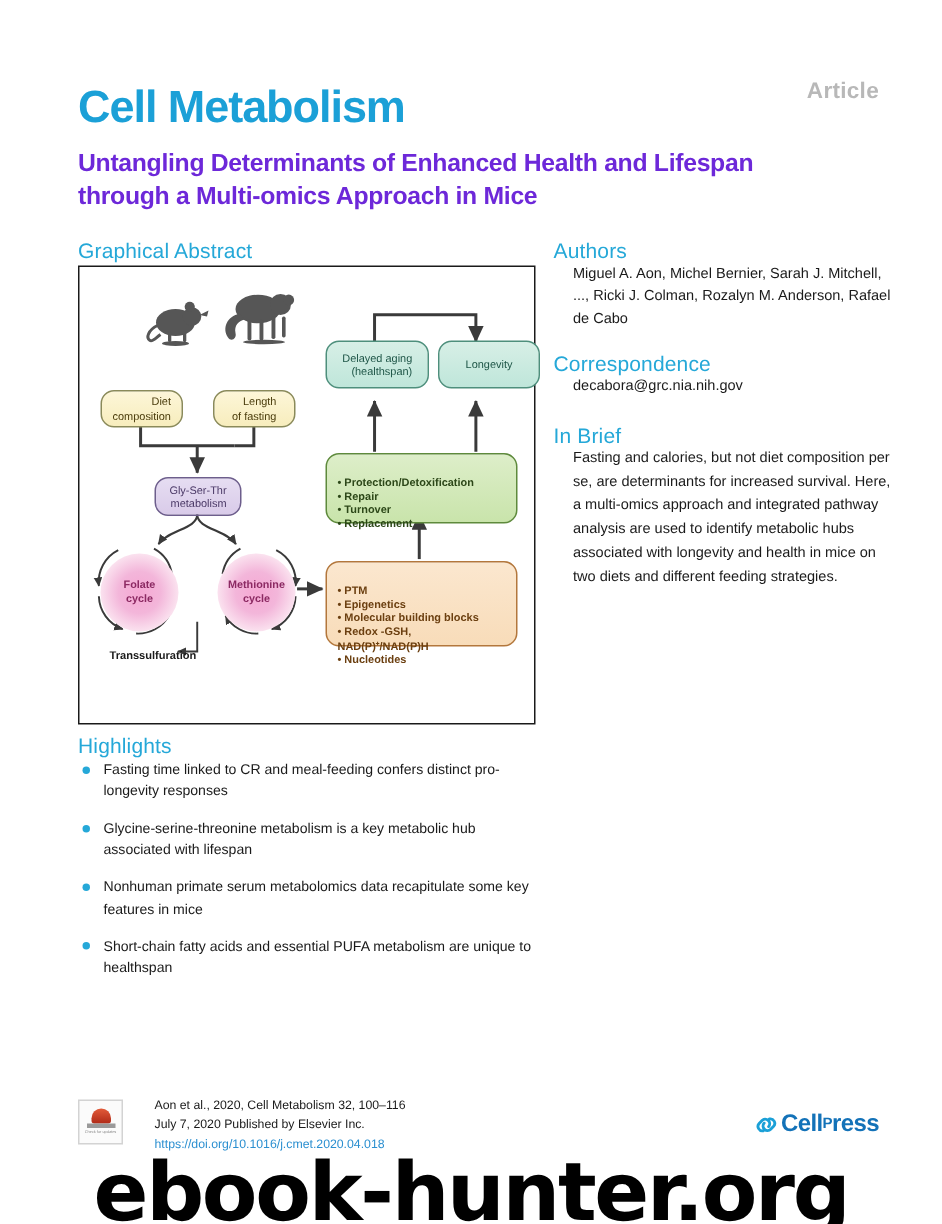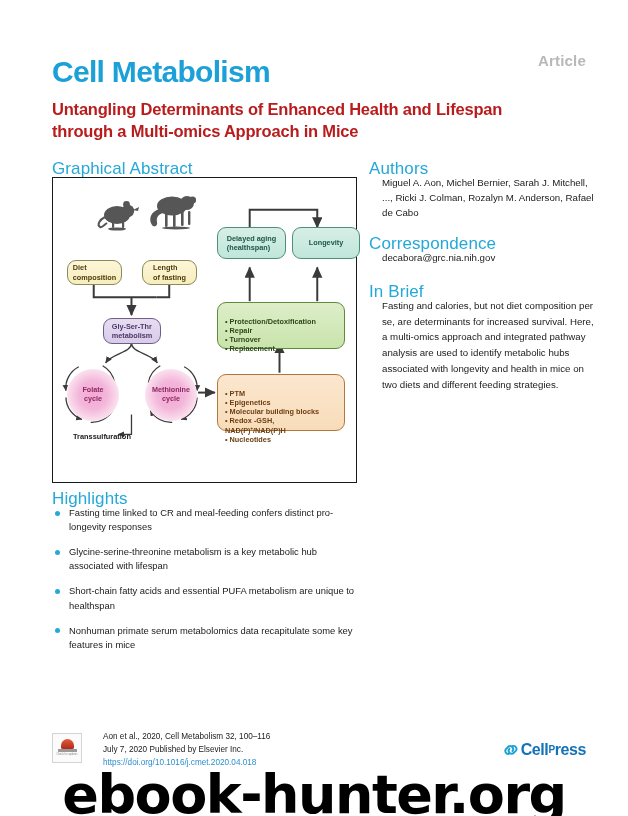--- a/index.html
+++ b/index.html
@@ -43,28 +43,28 @@
     letter-spacing: 0.2px;
   }
   .paper-title {
     position: absolute;
     left: 52px;
     top: 99px;
     width: 500px;
     font-size: 16.5px;
     font-weight: bold;
     line-height: 1.32;
-    color: #b91c1c;
+    color: #6d28d9;
     letter-spacing: -0.2px;
   }
 
   
   .sec-head {
     color: #25a8d8;
-    font-size: 17px;
+    font-size: 14px;
     font-weight: normal;
     letter-spacing: 0.1px;
   }
 
   #ga-label { position: absolute; left: 52px; top: 159px; }
   #authors-label { position: absolute; left: 369px; top: 159px; }
   #corr-label { position: absolute; left: 369px; top: 234px; }
   #brief-label { position: absolute; left: 369px; top: 282px; }
   #highlights-label { position: absolute; left: 52px; top: 489px; }
 
@@ -83,22 +83,22 @@
 
   .node {
     position: absolute;
     box-sizing: border-box;
     border-radius: 9px;
     font-size: 7.3px;
     line-height: 1.25;
     display: flex;
     align-items: center;
     justify-content: center;
-    text-align: left;
-    font-weight: bold;
+    text-align: right;
+    font-weight: normal;
     color: #1a1a1a;
     padding: 0 3px;
   }
   .node.listbox {
     display: block;
     text-align: left;
     padding: 5px 7px;
     font-weight: bold;
   }
 
@@ -391,25 +391,25 @@
     <div class="hl-item">
       <span class="bullet"></span>
       <span>Fasting time linked to CR and meal-feeding confers distinct pro-longevity responses</span>
     </div>
     <div class="hl-item">
       <span class="bullet"></span>
       <span>Glycine-serine-threonine metabolism is a key metabolic hub associated with lifespan</span>
     </div>
     <div class="hl-item">
       <span class="bullet"></span>
-      <span>Short-chain fatty acids and essential PUFA metabolism are unique to healthspan</span>
+      <span>Nonhuman primate serum metabolomics data recapitulate some key features in mice</span>
     </div>
     <div class="hl-item">
       <span class="bullet"></span>
-      <span>Nonhuman primate serum metabolomics data recapitulate some key features in mice</span>
+      <span>Short-chain fatty acids and essential PUFA metabolism are unique to healthspan</span>
     </div>
   </div>
 
   <div class="crossmark">
     <div class="cm-dome"></div>
     <div class="cm-base"></div>
     <div class="cm-txt">Check for updates</div>
   </div>
 
   <div class="cite">

